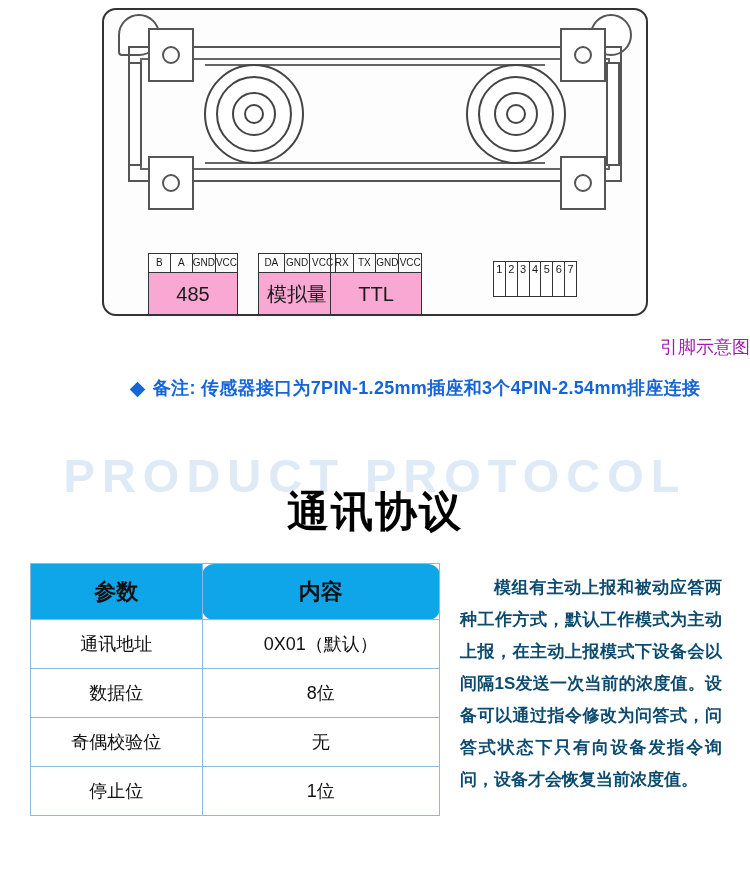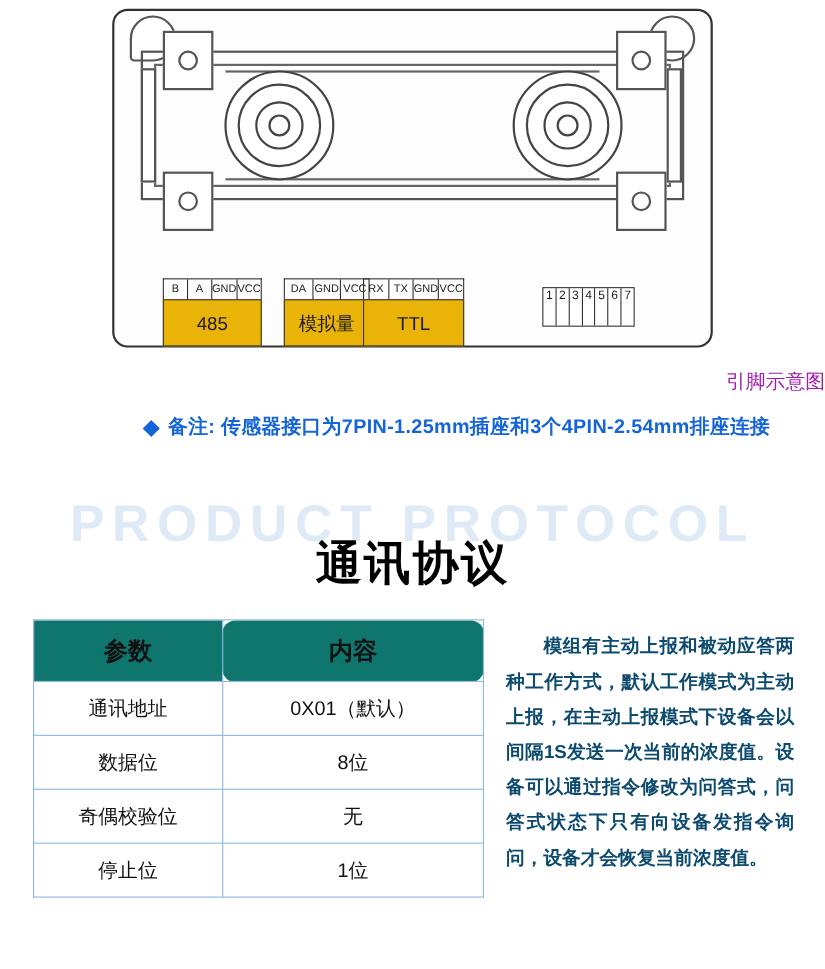--- a/index.html
+++ b/index.html
@@ -150,23 +150,23 @@
     box-sizing: border-box;
     white-space: nowrap;
     font-family: "Liberation Sans", sans-serif;
   }
   .conn .pins span:last-child { border-right: none; }
   .conn .body {
     border: 1.5px solid #333;
     height: 43px;
     line-height: 43px;
     text-align: center;
-    font-size: 17px;
-    box-sizing: border-box;
-    background: #eab308;
+    font-size: 20px;
+    box-sizing: border-box;
+    background: #f9a8d4;
   }
 
   .conn.c485  { left: 148px; top: 253px; width: 90px; }
   .conn.cana  { left: 258px; top: 253px; width: 78px; }
   .conn.cttl  { left: 330px; top: 253px; width: 92px; }
 
   
   .hdr7 {
     position: absolute;
     left: 493px;
@@ -258,21 +258,21 @@
   }
   .proto-table td, .proto-table th {
     border: 1px solid #8fb8dd;
     text-align: center;
     font-size: 18px;
     color: #111;
     padding: 0;
     height: 48px;
   }
   .proto-table th {
-    background: #0f766e;
+    background: #0ea5e9;
     font-size: 22px;
     font-weight: bold;
     height: 55px;
   }
   .proto-table td.col-a, .proto-table th.col-a { width: 172px; }
   .proto-table td.col-b, .proto-table th.col-b { width: 238px; border-radius: 12px; }
 
   .side-para {
     position: absolute;
     left: 460px;

